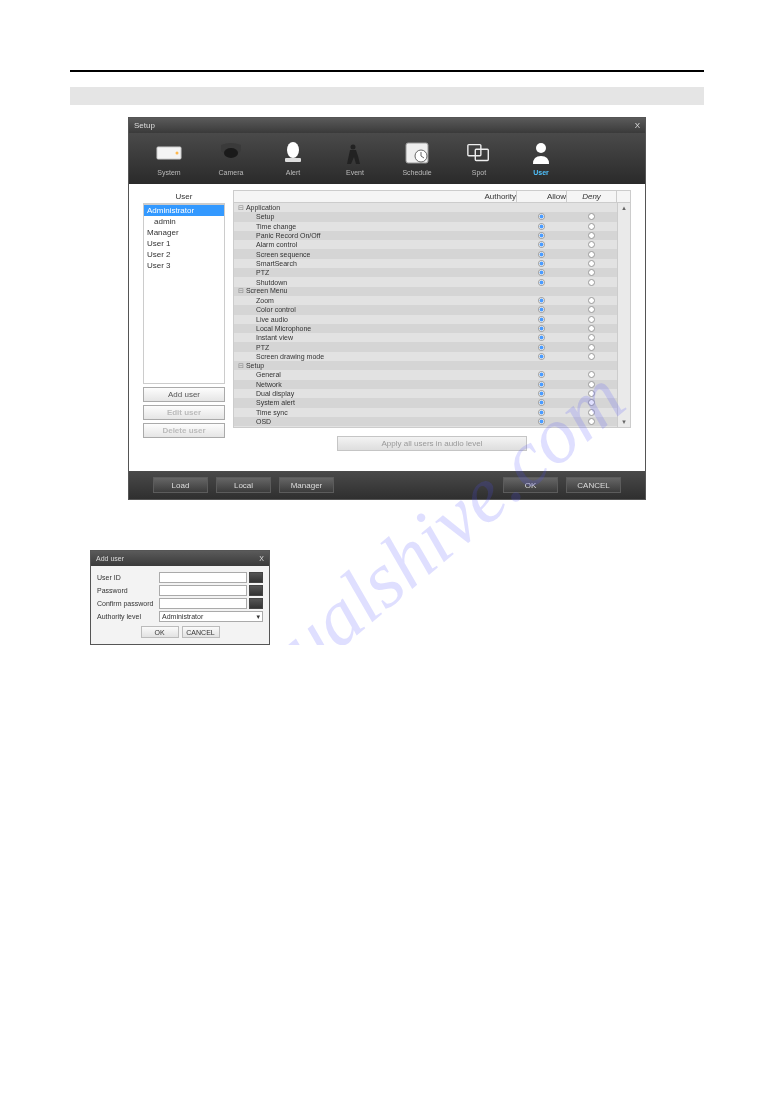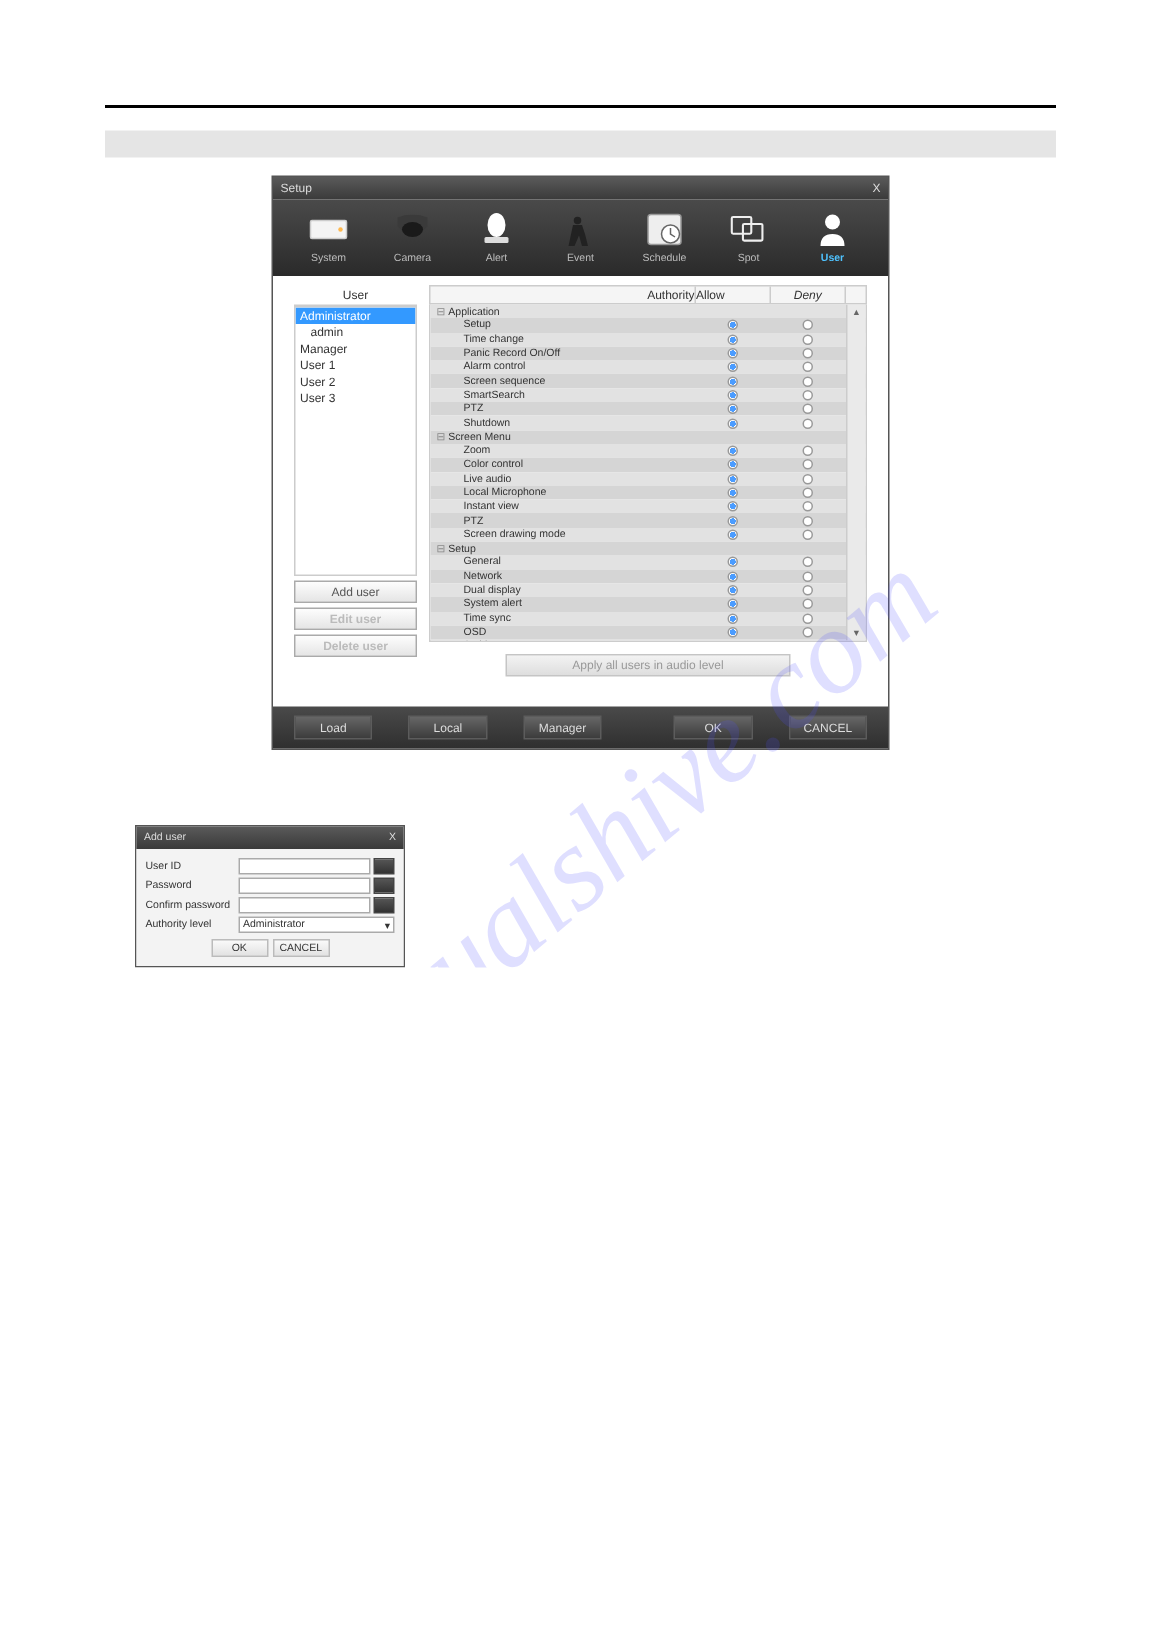--- a/index.html
+++ b/index.html
@@ -1,59 +1,59 @@
 <!DOCTYPE html>
 <html><head>
 <meta charset="utf-8">
 <style>
   * { box-sizing: border-box; margin: 0; padding: 0; }
   body { background: #fff; font-family: Arial, sans-serif; font-size: 9px; color: #333; width: 774px; }
   .page { padding: 70px 70px 0 70px; }
   .rule { border-top: 2px solid #000; margin-bottom: 15px; }
   .graybar { height: 18px; background: #e5e5e5; margin-bottom: 12px; }
-  .window { width: 412px; margin: 11px auto; border: 1px solid #555; }
+  .window { width: 518px; margin: 11px auto; border: 1px solid #555; }
   .titlebar { background: linear-gradient(#5a5a5a,#3a3a3a); color: #ddd; height: 15px; display: flex; align-items: center; justify-content: space-between; padding: 0 5px; font-size: 8px; }
   .toolbar { background: linear-gradient(#4a4a4a,#2a2a2a); display: flex; padding: 8px 20px; gap: 22px; }
   .tool { display: flex; flex-direction: column; align-items: center; gap: 4px; width: 40px; }
   .tool .ico { width: 26px; height: 24px; display: flex; align-items: center; justify-content: center; }
   .tool .lbl { color: #bbb; font-size: 7px; }
   .tool.active .lbl { color: #4fc3ff; font-weight: bold; }
   .content { background: #fff; padding: 6px 14px 20px 14px; }
   .heading { color: #1b4f9b; font-weight: bold; font-size: 10px; margin-bottom: 6px; }
   .cols { display: flex; gap: 8px; }
   .left { width: 82px; }
   .userhdr { text-align: center; font-size: 8px; padding: 2px 0; border-bottom: 1px solid #ccc; }
   .userlist { border: 1px solid #ccc; background: #fff; height: 180px; font-size: 8px; overflow: hidden; }
   .userlist .itm { padding: 1px 3px; }
   .userlist .selected { background: #3399ff; color: #fff; }
   .userlist .child { padding-left: 10px; }
   .ubtn { display: block; width: 100%; margin-top: 3px; border: 1px solid #aaa; background: linear-gradient(#fdfdfd,#e5e5e5); font-size: 8px; padding: 2px 0; color: #555; cursor: pointer; }
   .ubtn.disabled { color: #bbb; font-weight: bold; }
   .right { flex: 1; }
   .authhdr { display: flex; border: 1px solid #ccc; font-size: 8px; background: #f5f5f5; }
   .authhdr .c1 { flex: 1; text-align: right; padding: 1px 0; }
-  .authhdr .c2 { width: 50px; text-align: left; border-left: 1px solid #ccc; padding: 1px 0; }
+  .authhdr .c2 { width: 50px; text-align: right; border-left: 1px solid #ccc; padding: 1px 0; }
   .authhdr .c3 { width: 50px; text-align: center; border-left: 1px solid #ccc; padding: 1px 12px; font-style: italic; }
   .authhdr .c4 { width: 14px; border-left: 1px solid #ccc; }
   .authbody { border: 1px solid #ccc; border-top: none; height: 225px; overflow: hidden; position: relative; }
   .authrows { display: flex; flex-direction: column; }
   .row { display: flex; font-size: 7px; height: 9.3px; align-items: center; }
   .row:nth-child(odd) { background: #e2e2e2; }
   .row:nth-child(even) { background: #d5d5d5; }
   .row .lbl { flex: 1; padding-left: 4px; }
   .row .lbl.group .tog { color: #888; margin-right: 2px; }
   .row .lbl.sub { padding-left: 22px; }
   .row .rc { width: 50px; display: flex; justify-content: center; }
   .row .sc { width: 14px; }
   .radio { width: 7px; height: 7px; border-radius: 50%; border: 1px solid #999; background: #fff; display: inline-block; }
   .radio.on { background: radial-gradient(circle at center,#4b9cff 0 55%,#fff 58%); }
   .scroll { position: absolute; right: 0; top: 0; bottom: 0; width: 13px; background: #eaeaea; border-left: 1px solid #ccc; display: flex; flex-direction: column; justify-content: space-between; align-items: center; padding: 1px 0; }
   .scroll .arr { font-size: 7px; color: #666; }
   .applybtn { display: block; margin: 8px auto 0 auto; width: 190px; border: 1px solid #c5c5c5; background: linear-gradient(#f3f3f3,#dedede); color: #999; font-size: 8px; padding: 2px 0; }
-  .footer { background: linear-gradient(#4a4a4a,#2f2f2f); padding: 6px 14px; display: flex; gap: 24px; }
+  .footer { background: linear-gradient(#4a4a4a,#2f2f2f); padding: 6px 24px; display: flex; gap: 8px; }
   .fbtn { border: 1px solid #5c5c5c; background: linear-gradient(#666,#3c3c3c); color: #ddd; font-size: 8px; width: 55px; height: 16px; display: flex; align-items: center; justify-content: center; cursor: pointer; }
   .spacer { flex: 1; }
 
   
   .dlg { width: 180px; border: 1px solid #555; margin-top: 50px; margin-left: 20px; }
   .dlg .titlebar { font-size: 7px; }
   .dlg .body { background: #f3f3f3; padding: 6px; }
   .dlg .frow { display: flex; align-items: center; margin-bottom: 2px; }
   .dlg .flbl { width: 62px; font-size: 7px; }
   .dlg .finp { flex: 1; height: 11px; border: 1px solid #aaa; background: #fff; }

